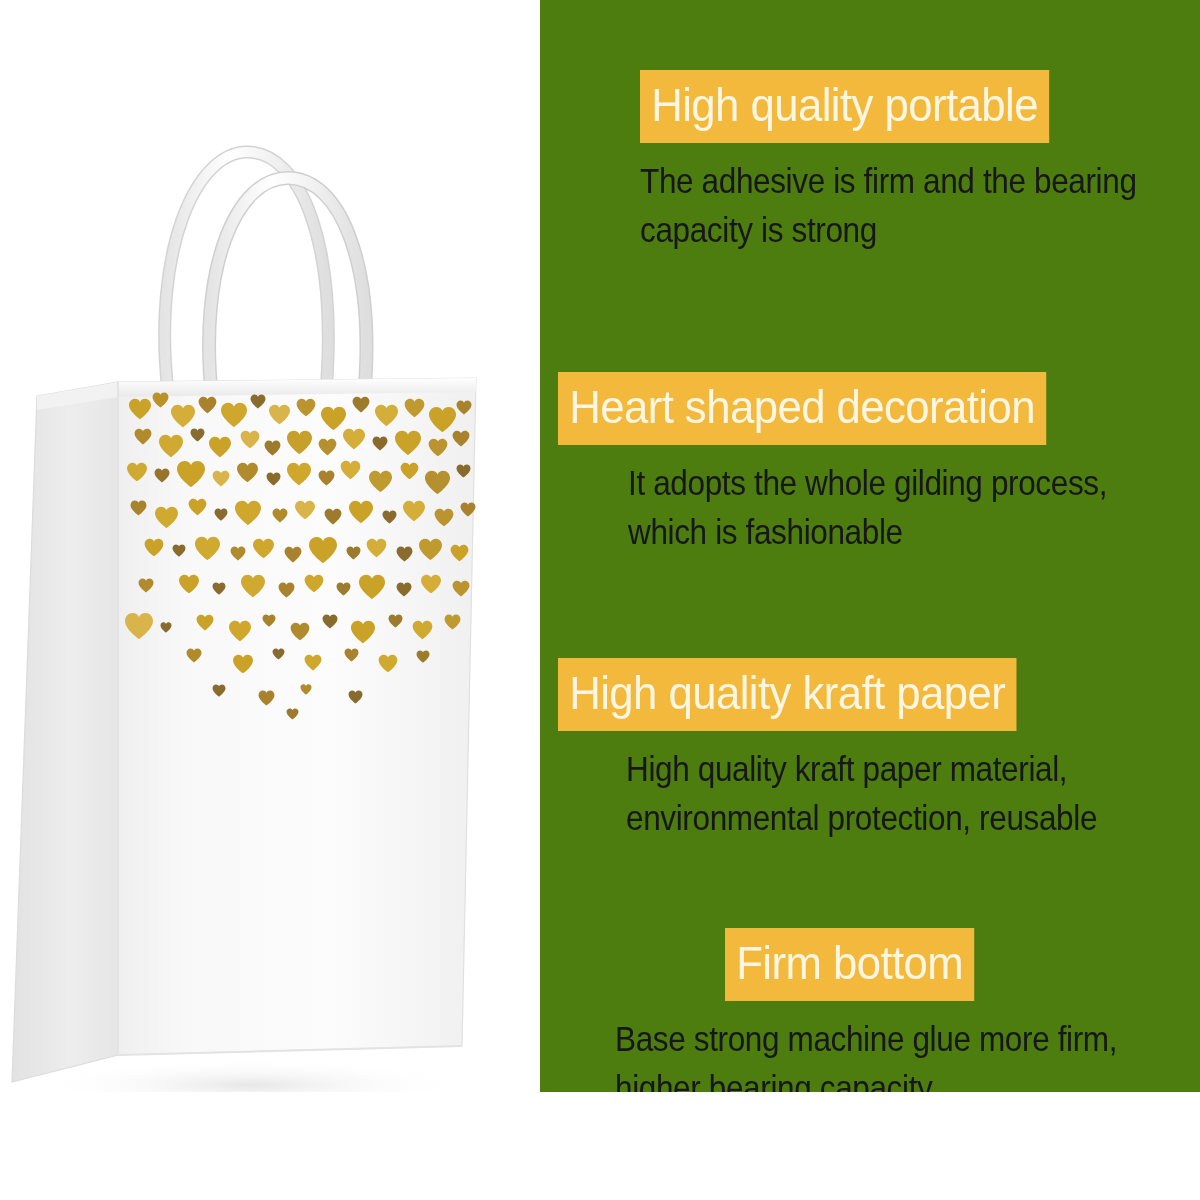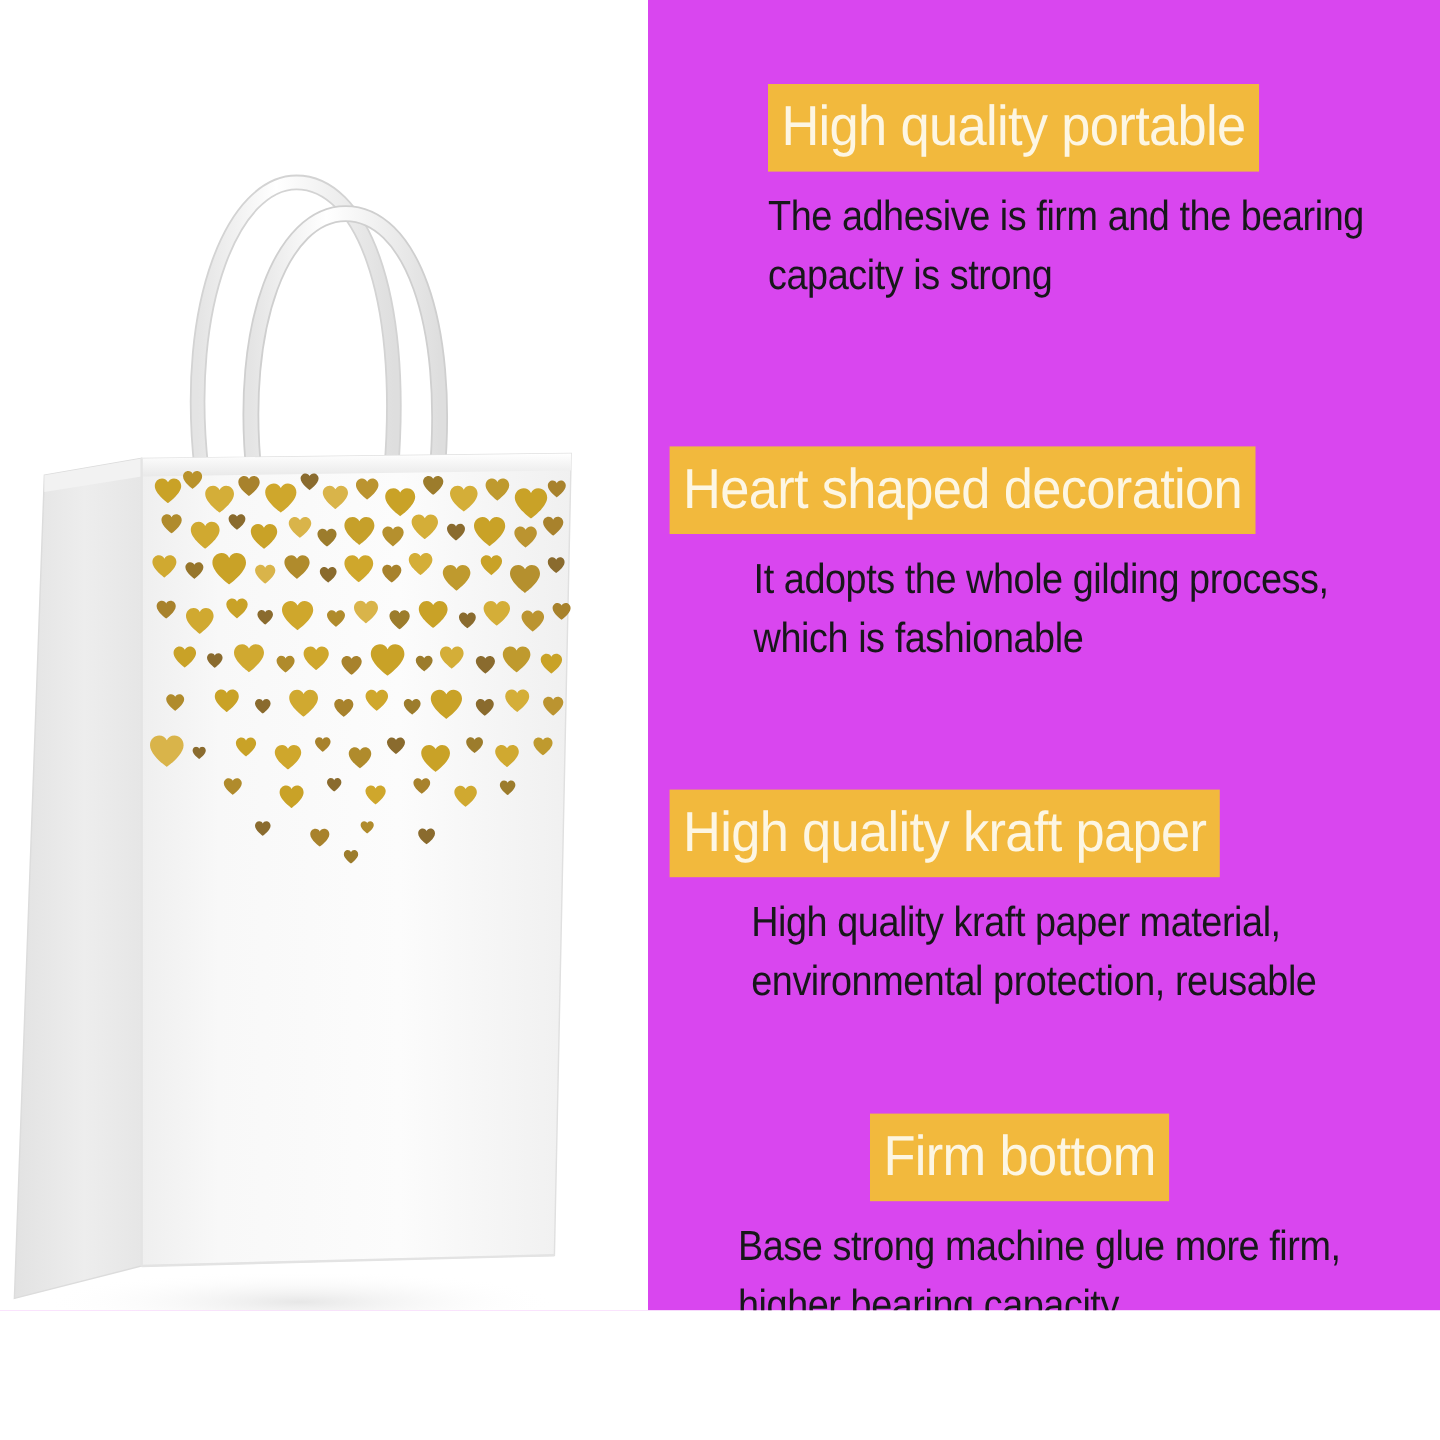--- a/index.html
+++ b/index.html
@@ -8,21 +8,21 @@
     padding: 0;
     background: #ffffff;
   }
   body {
     font-family: "Liberation Sans", sans-serif;
   }
   #page {
     position: relative;
     width: 1200px;
     height: 1092px;
-    background: #d946ef;
+    background: #4d7c0f;
     overflow: hidden;
   }
 
   
   #product-photo {
     position: absolute;
     left: 0;
     top: 0;
     width: 540px;
     height: 1200px;

